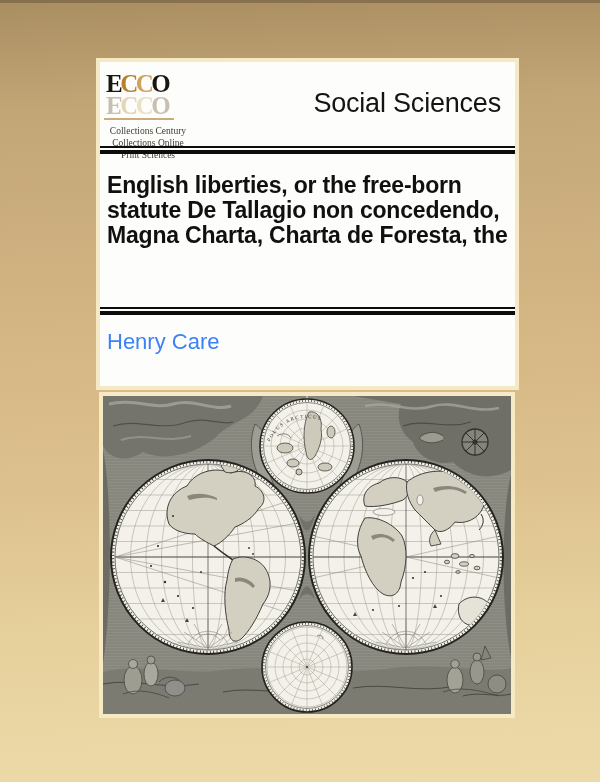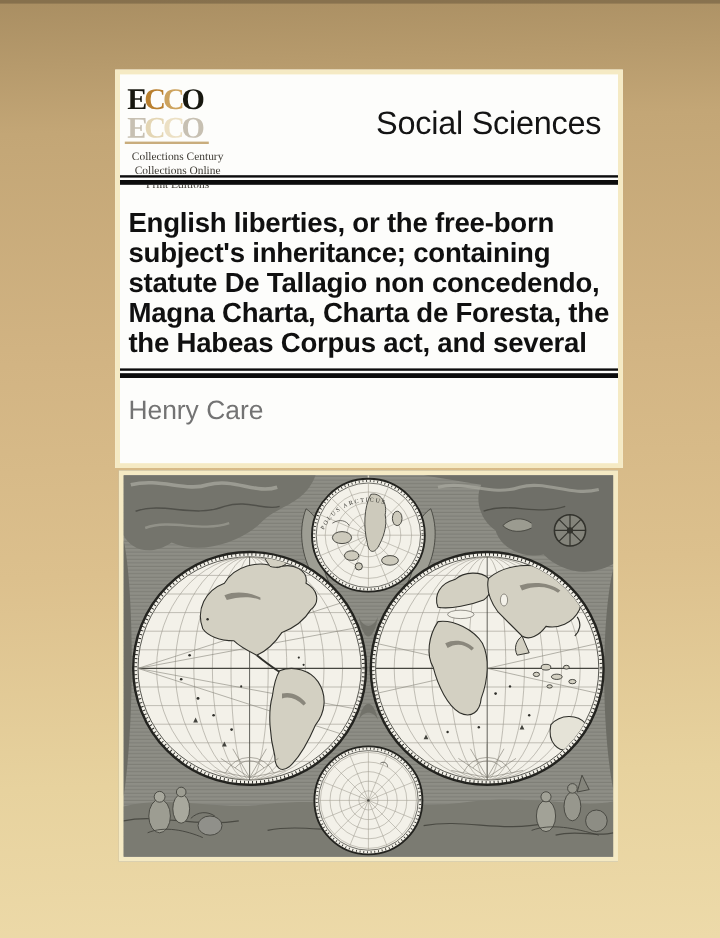--- a/index.html
+++ b/index.html
@@ -23,21 +23,21 @@
   .l-dark{color:#17170f;} .l-gold1{color:#b97f2e;} .l-gold2{color:#cda35e;}
   .m-dark{color:#c7c0b2;} .m-gold1{color:#e4d6b4;} .m-gold2{color:#ece0c4;}
   .logo-rule{height:2px;background:#c9ad7d;width:70px;margin:1px 0 5px 2px;}
   .tagline{font-family:"Liberation Serif",serif;font-size:9.5px;line-height:12px;color:#3d3a33;}
   .category{position:absolute;right:14px;top:26px;font-size:27px;letter-spacing:-.2px;color:#141414;}
   .double-rule{position:absolute;left:0;right:0;height:2px;
     border-top:2px solid #0c0c0c;border-bottom:4px solid #0c0c0c;background:#fdfdfb;}
   .rule-1{top:84px;} .rule-2{top:245px;}
   .title-block{position:absolute;left:7px;top:111px;right:2px;font-weight:bold;}
   .title-line{font-size:23px;line-height:25px;letter-spacing:-.2px;color:#101010;white-space:nowrap;}
-  .author{position:absolute;left:7px;top:267px;font-size:22px;color:#737373;}
+  .author{position:absolute;left:7px;top:267px;font-size:22px;color:#3b82f6;}
 
   
   .map-frame{
     position:absolute;left:99px;top:392px;width:408px;height:318px;
     border:4px solid #f5eac4;background:#8e8e86;
   }
   .map-frame svg{display:block;}
 </style>
 </head>
 <body>
@@ -45,33 +45,31 @@
 <div class="top-edge"></div>
 
 <div class="card">
 
   <div class="logo-block">
     <div class="logo-line"><span class="l-dark">E</span><span class="l-gold1">C</span><span class="l-gold2">C</span><span class="l-dark">O</span></div>
     <div class="logo-line logo-mirror"><span class="m-dark">E</span><span class="m-gold1">C</span><span class="m-gold2">C</span><span class="m-dark">O</span></div>
     <div class="logo-rule"></div>
     <div class="tagline">Collections Century</div>
     <div class="tagline">Collections Online</div>
-    <div class="tagline">Print Editions</div>
+    <div class="tagline">Print Sciences</div>
   </div>
 
   <div class="category">Social Sciences</div>
 
   <div class="double-rule rule-1"></div>
 
   <div class="title-block">
     <div class="title-line">English liberties, or the free-born</div>
-    <div class="title-line">subject's inheritance; containing</div>
     <div class="title-line">statute De Tallagio non concedendo,</div>
     <div class="title-line">Magna Charta, Charta de Foresta, the</div>
-    <div class="title-line">the Habeas Corpus act, and several</div>
   </div>
 
   <div class="double-rule rule-2"></div>
 
   <div class="author">Henry Care</div>
 </div>
 
 <div class="map-frame">
 <svg width="408" height="318" viewBox="0 0 408 318" xmlns="http://www.w3.org/2000/svg">
   <defs>

